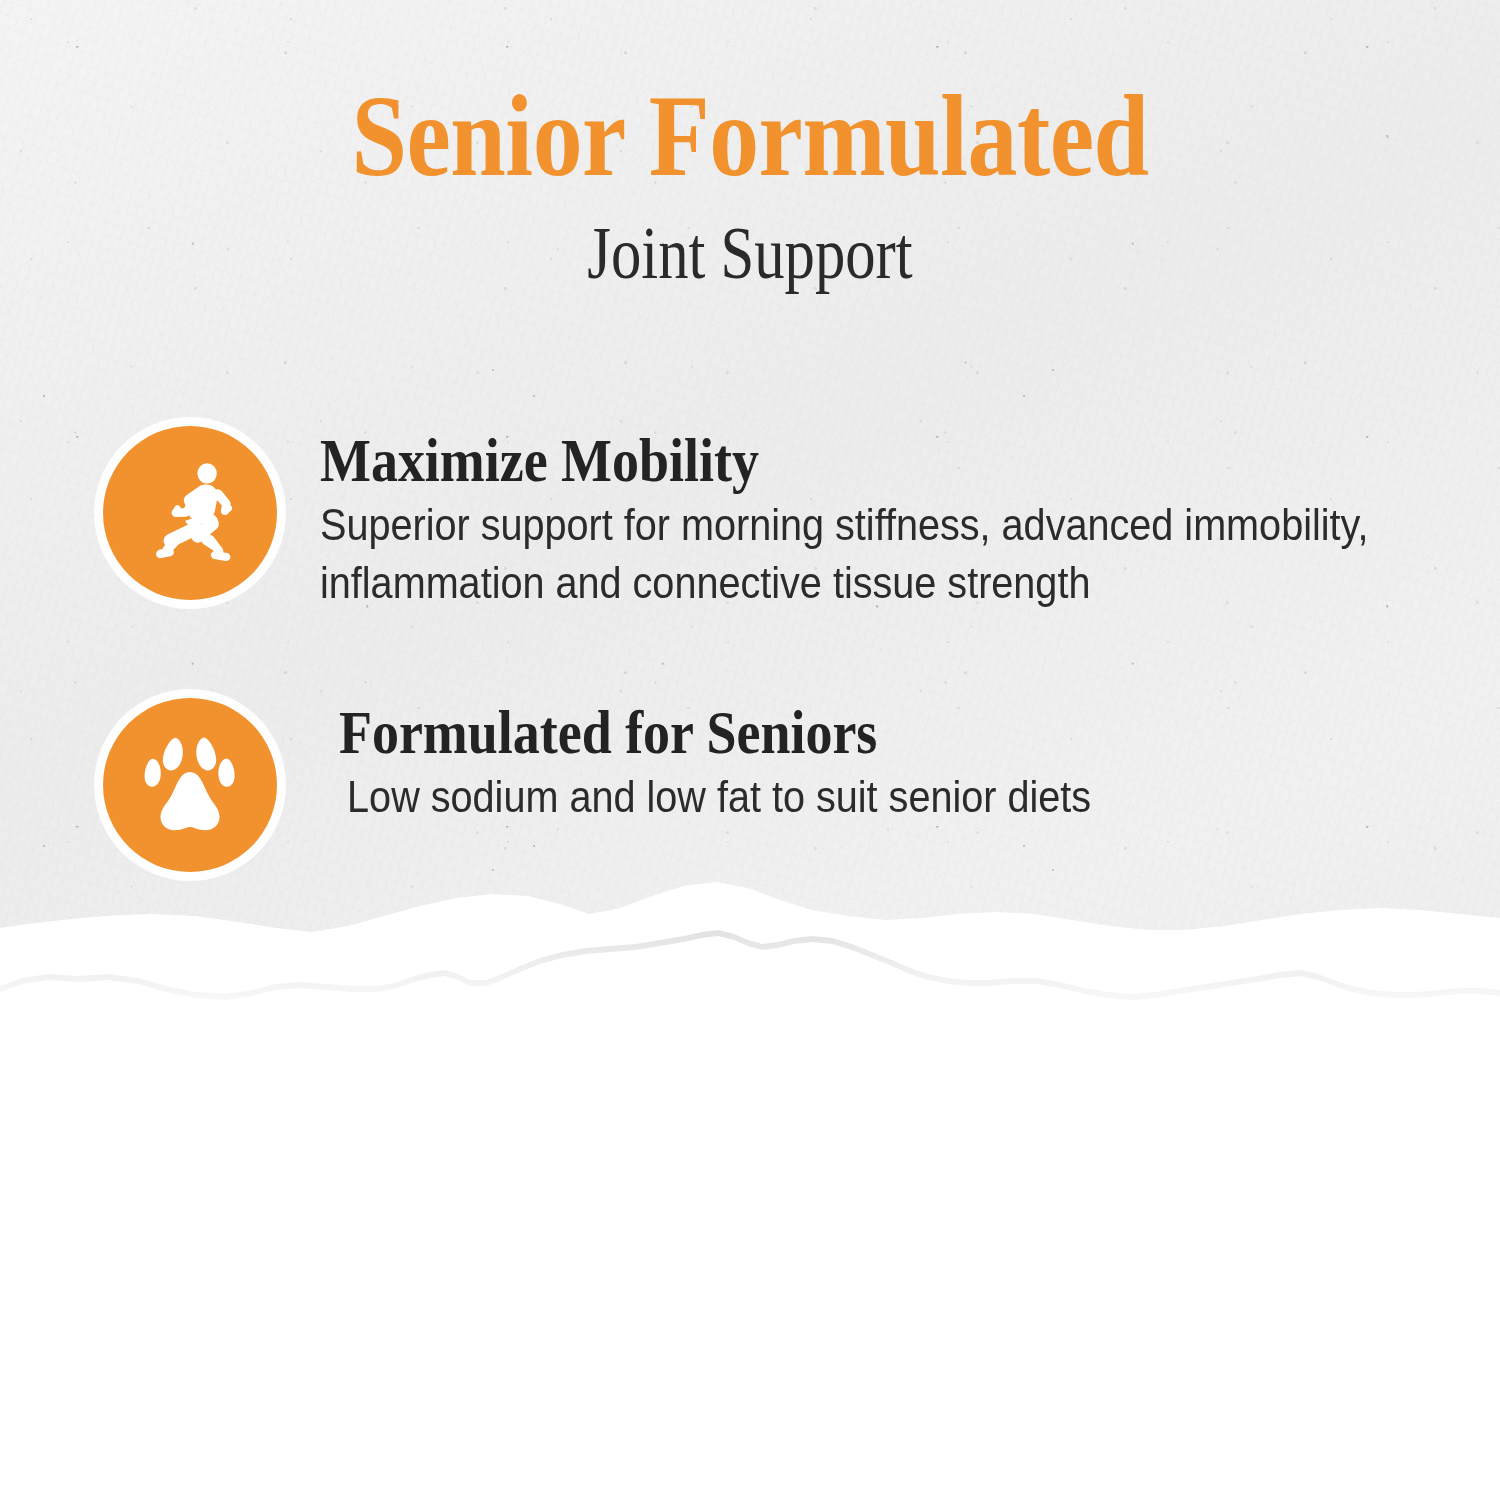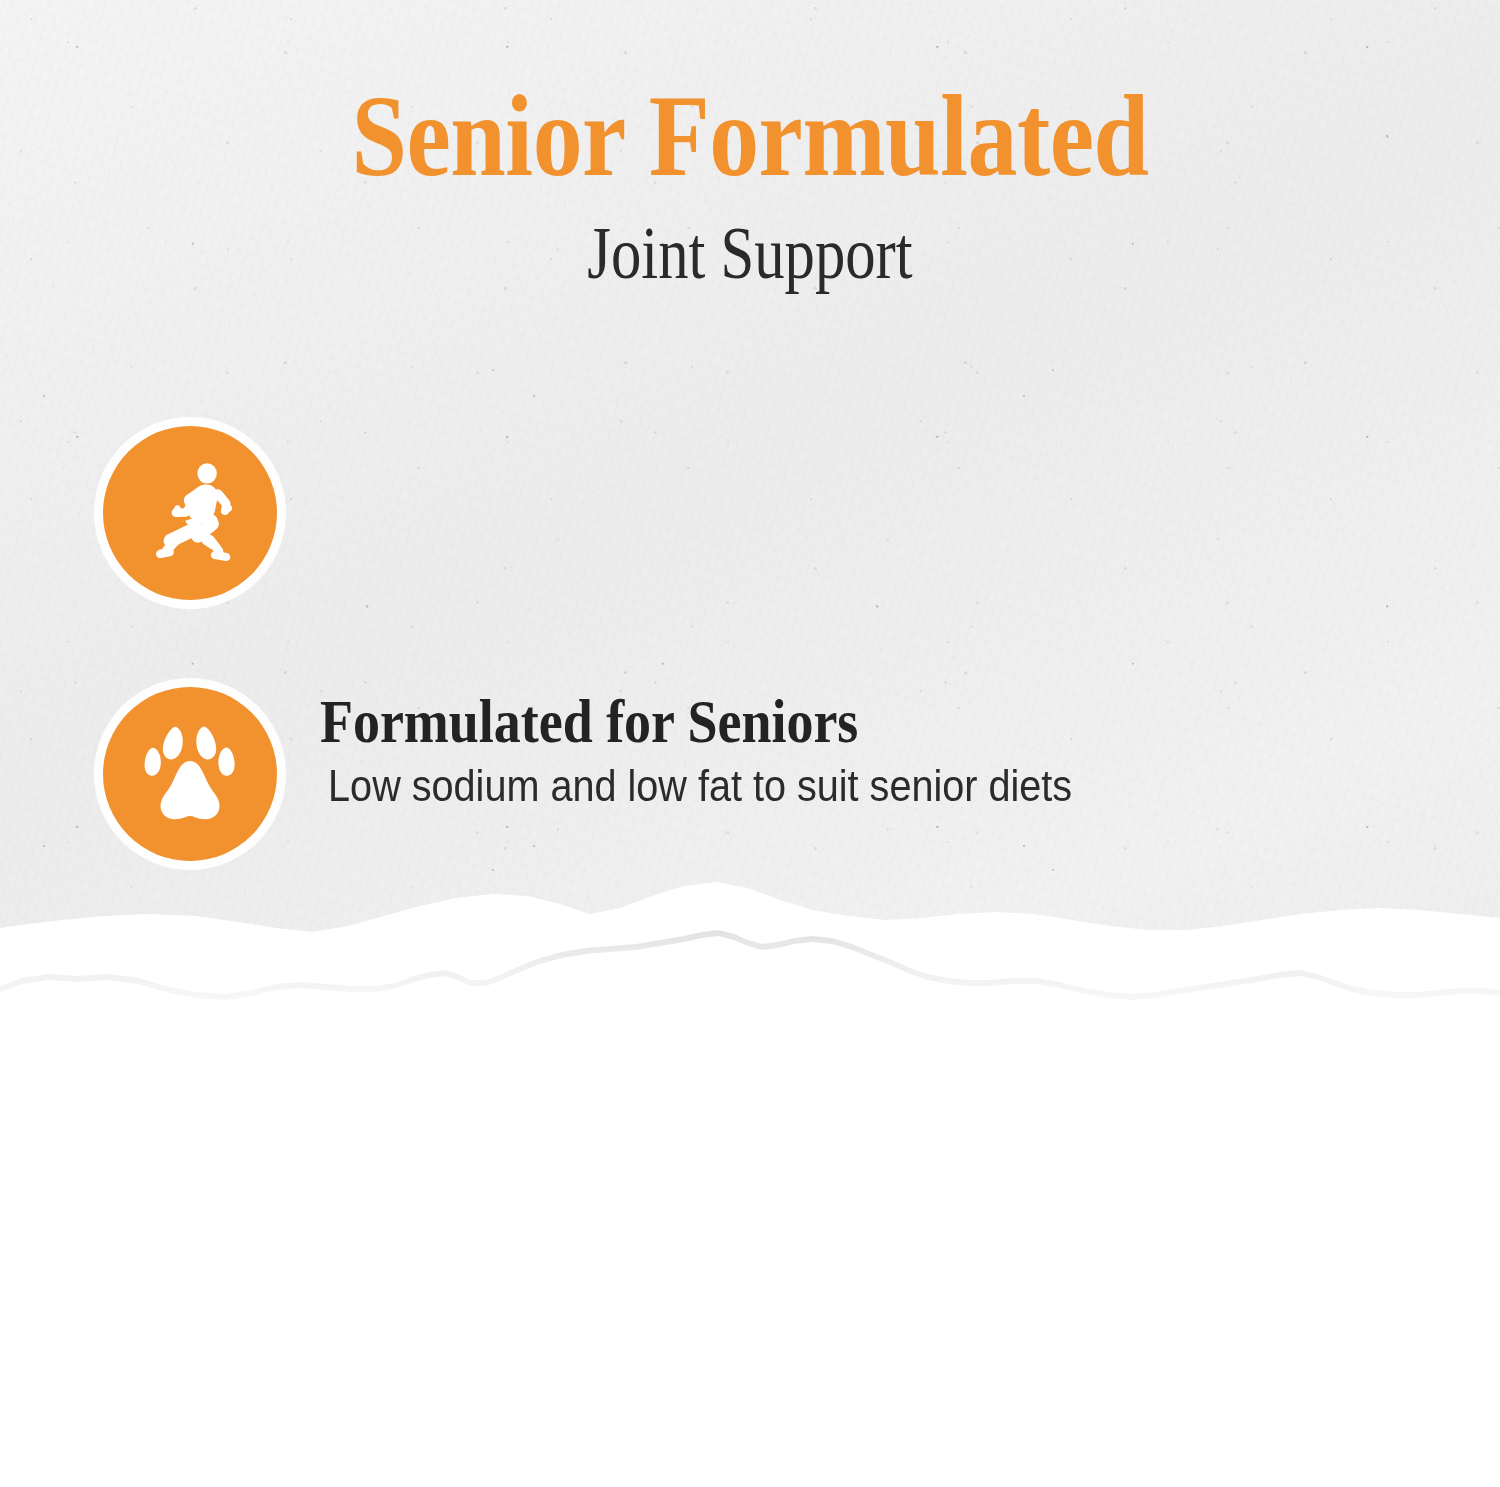--- a/index.html
+++ b/index.html
@@ -141,21 +141,21 @@
     color: #2b2b2b;
     transform: scaleX(0.90);
     transform-origin: left top;
     margin: 0;
     max-width: 1280px;
   }
   .fbody.indent { padding-left: 9px; }
 
   
   .row-1 { padding-top: 8px; }
-  .row-2 { padding-top: 87px; }
+  .row-2 { padding-top: 87px; gap: 19px; }
   .row-3 { padding-top: 82px; }
 
   
   .torn {
     position: absolute;
     left: 0;
     bottom: 0;
     width: 1500px;
     height: 180px;
     pointer-events: none;
@@ -196,20 +196,24 @@
 
             <path d="M62.6 69.2c2.4-1.8 5.8-1.3 7.6 1.1l7.0 9.3c.9 1.2 1.2 2.6 1.0 4.0-.3 2.1-2.2 3.5-4.3 3.2-1.4-.2-2.5-1.1-3.0-2.3l-1.1-2.8-7.9-5.0c-2.5-1.6-3.1-4.9-1.3-7.2z"></path>
             <path d="M72.2 82.2l9.1 1.6c1.9.3 3.2 2.1 2.9 4.0-.3 1.9-2.1 3.2-4.0 2.9l-9.6-1.7c-1.9-.3-3.2-2.1-2.9-4.0.3-1.9 2.6-3.1 4.5-2.8z"></path>
 
             <path d="M52.4 57.8c2.9-1.4 6.4-.2 7.8 2.7 1.4 2.9.2 6.4-2.7 7.8L36.1 78.7c-2.9 1.4-6.4.2-7.8-2.7-1.4-2.9-.2-6.4 2.7-7.8z"></path>
 
             <path d="M34.6 71.0c1.5-1.6 4.0-1.7 5.6-.2 1.6 1.5 1.7 4.0.2 5.6l-6.8 7.3c-1.5 1.6-4.0 1.7-5.6.2-1.6-1.5-1.7-4.0-.2-5.6z"></path>
             <path d="M24.6 80.9l7.4-1.4c2.0-.4 3.9.9 4.3 2.9.4 2.0-.9 3.9-2.9 4.3l-7.8 1.5c-2.0.4-3.9-.9-4.3-2.9-.4-2.0 1.3-4.0 3.3-4.4z"></path>
           </g>
         </svg>
+      </div>
+      <div class="ftext">
+        <h2 class="fhead">Maximize Mobility</h2>
+        <p class="fbody">Superior support for morning stiffness, advanced immobility, inflammation and connective tissue strength</p>
       </div>
     </div>
 
     <div class="feature row-2">
       <div class="badge">
         <svg width="120" height="120" viewBox="0 0 100 100" aria-hidden="true">
           <g fill="#ffffff">
 
             <path d="M38.4 10.8c2.6 1.0 4.6 4.2 5.3 8.3 1.0 5.8-.6 12.5-4.0 16.2-2.4 2.6-5.6 3.3-8.3 1.8-2.7-1.5-4.2-4.7-4.0-8.4.3-5.6 3.3-12.3 7.0-16.0 1.4-1.4 2.8-2.4 4.0-1.9z"></path>
 

